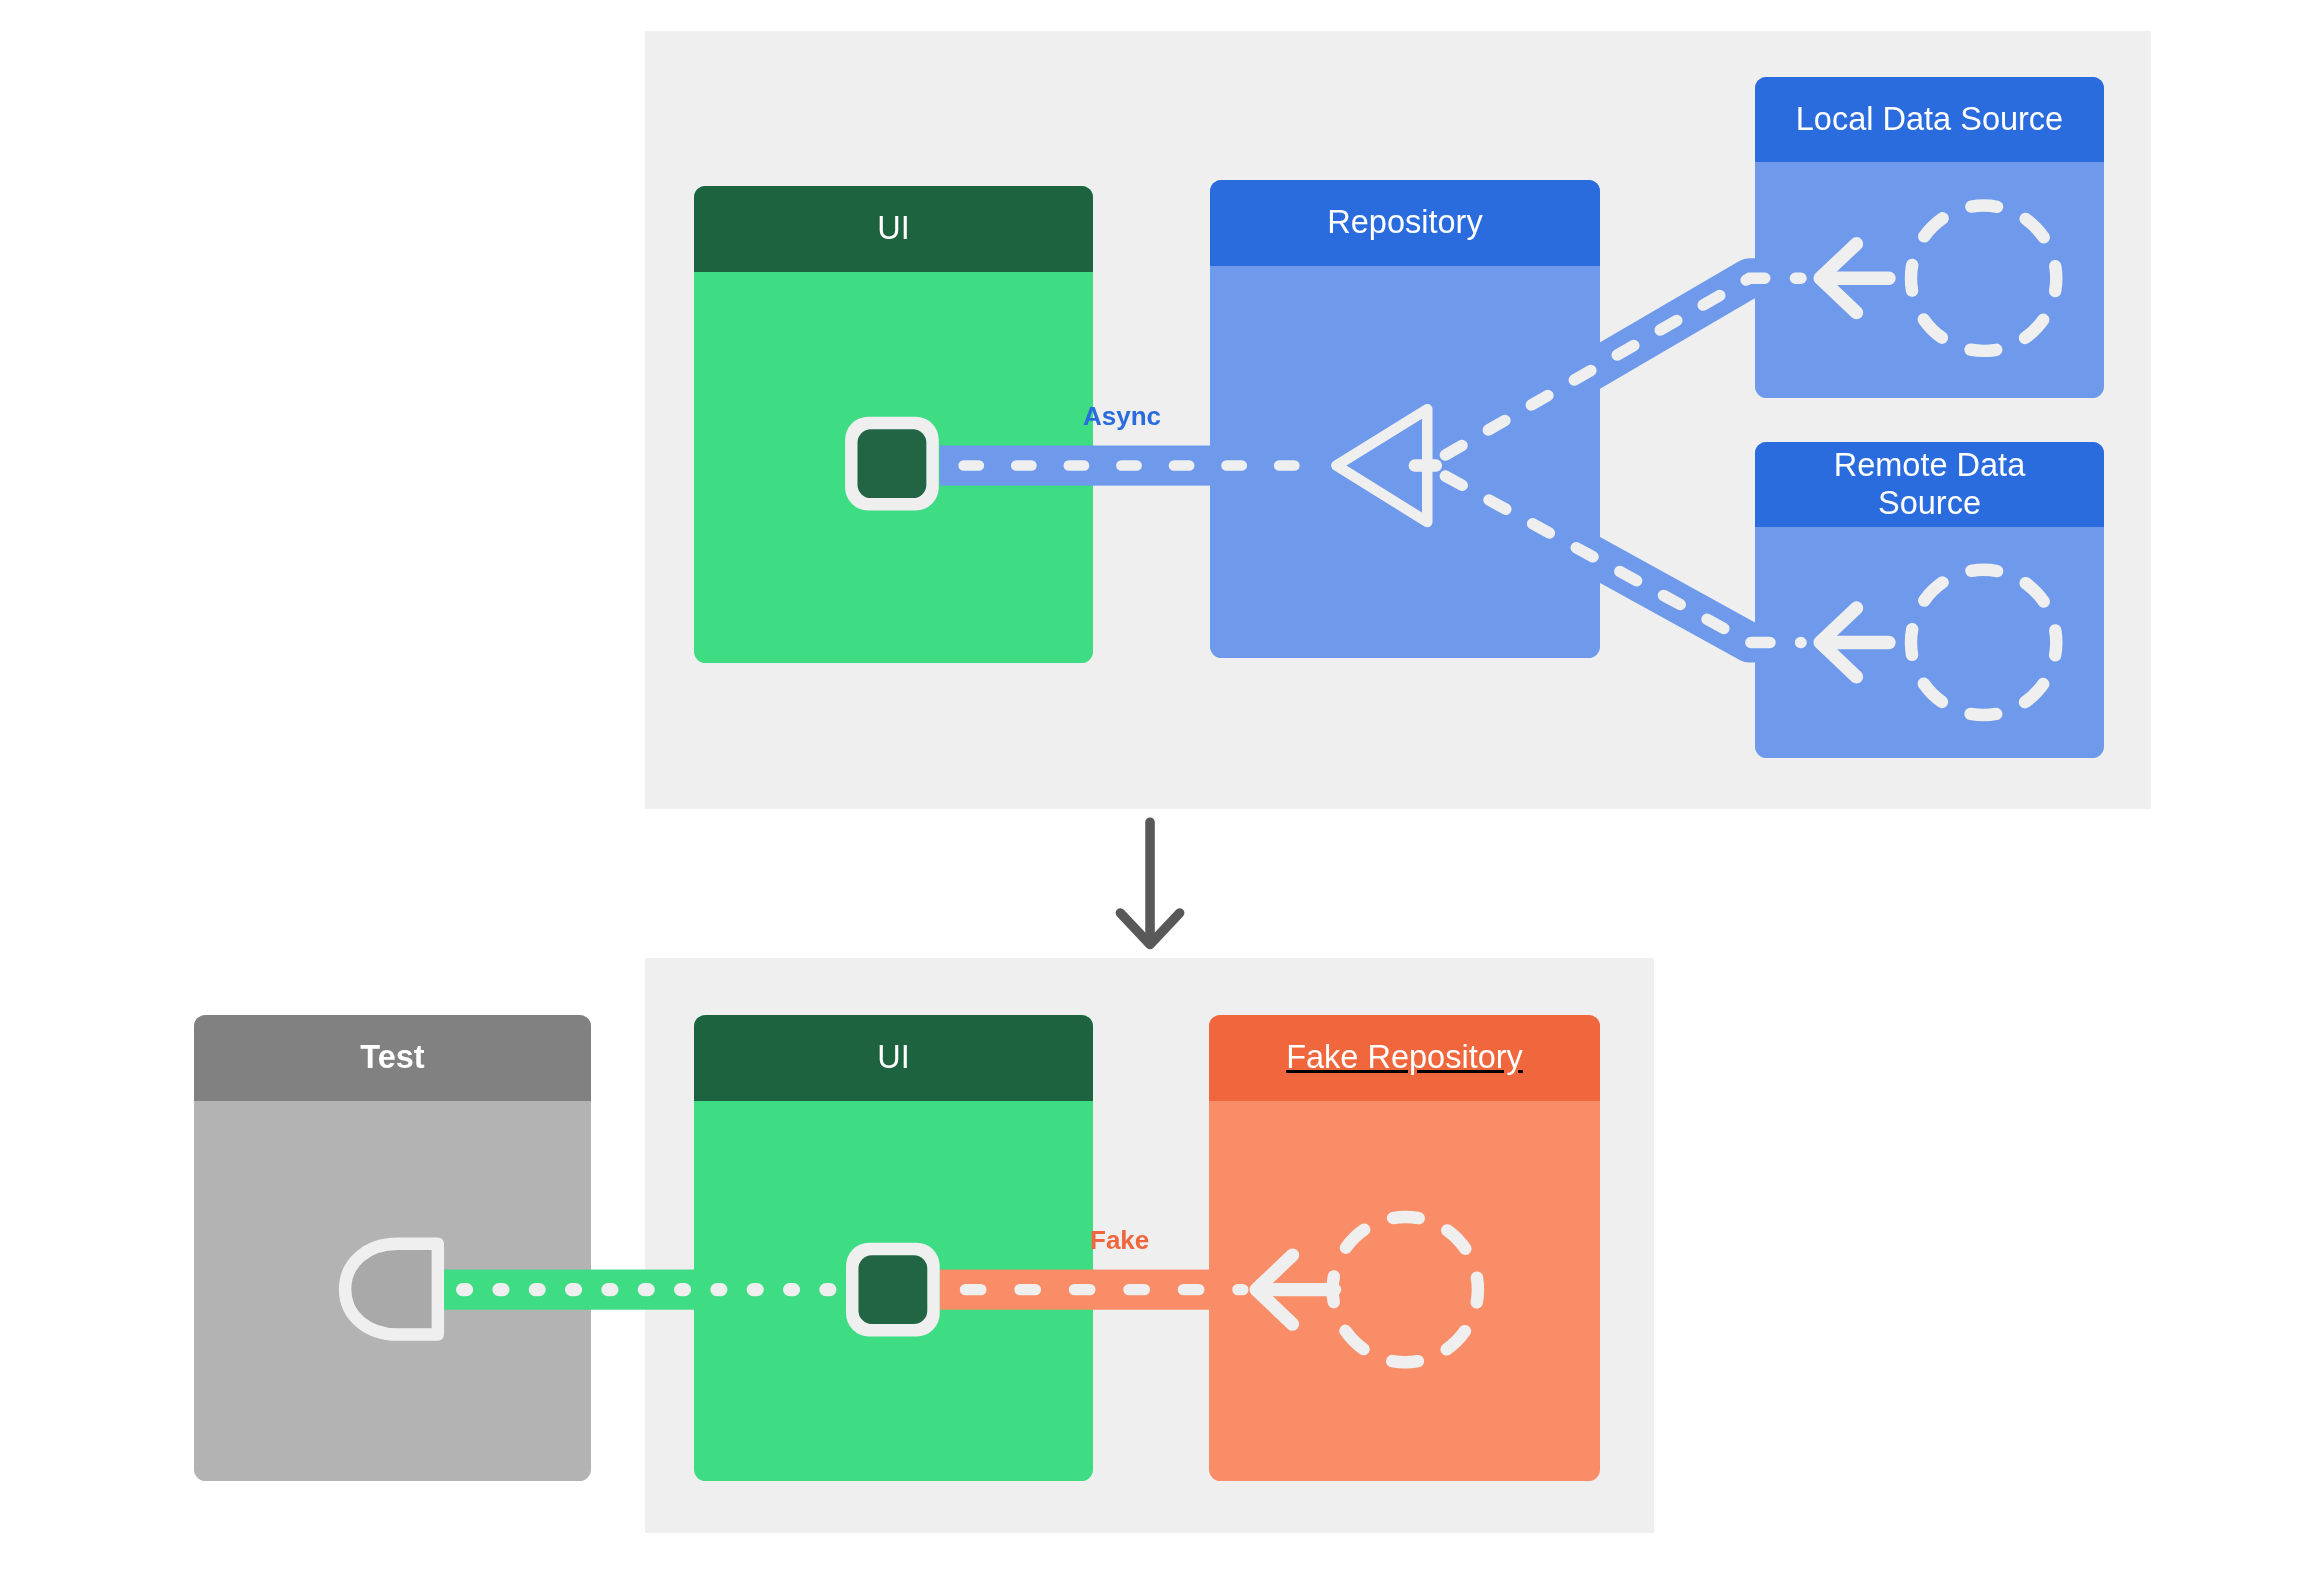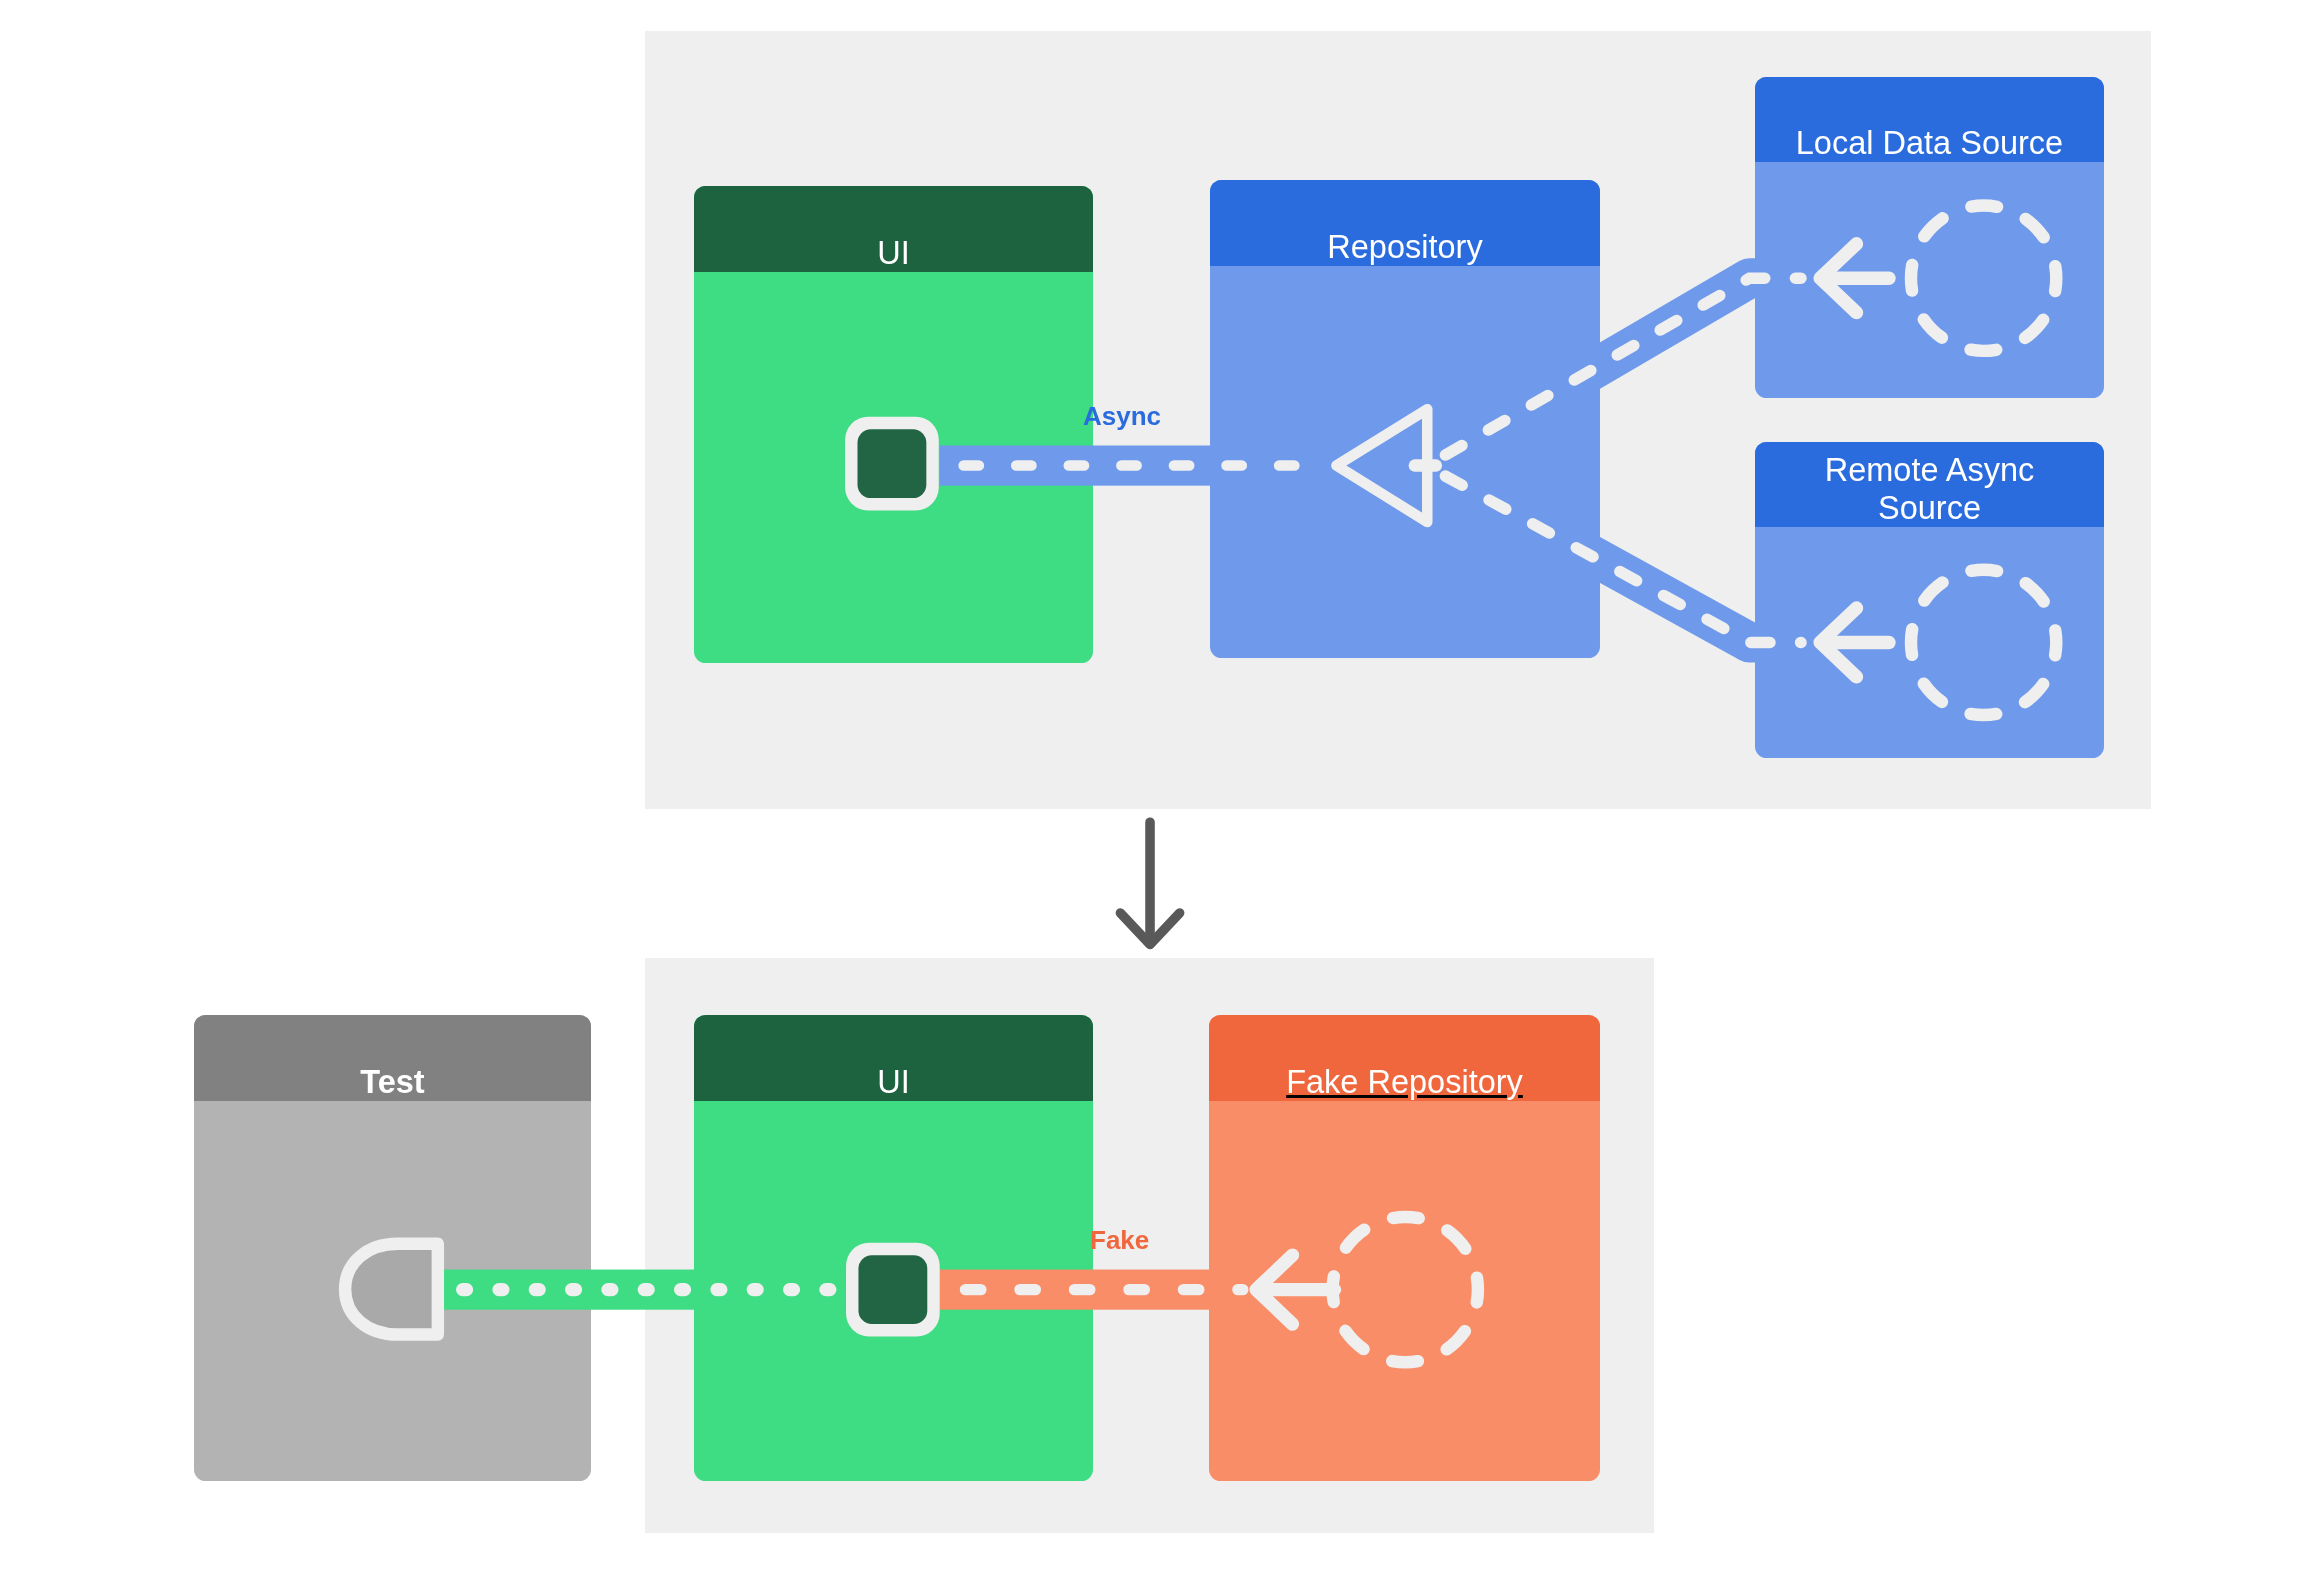--- a/index.html
+++ b/index.html
@@ -12,21 +12,21 @@
   }
   html,body{margin:0;padding:0;}
   body{background:var(--page-bg);font-family:"Liberation Sans",sans-serif;}
   .stage{position:relative;width:2323px;height:1586px;background:var(--page-bg);overflow:hidden;}
 
   .panel{position:absolute;background:var(--panel-bg);z-index:1;}
   #panel-top{left:645px;top:31px;width:1506px;height:778px;}
   #panel-bottom{left:645px;top:958px;width:1009px;height:575px;}
 
   .box{position:absolute;border-radius:11.5px;overflow:hidden;z-index:2;}
-  .box-header{height:86px;display:flex;align-items:flex-end;justify-content:center;
+  .box-header{height:86px;display:flex;align-items:center;justify-content:center;
     font-size:32.5px;color:var(--header-text);text-align:center;line-height:1.15;}
   .box.green{background:var(--green-body);} .box.green .box-header{background:var(--green-header);}
   .box.blue{background:var(--blue-body);}  .box.blue .box-header{background:var(--blue-header);}
   .box.orange{background:var(--orange-body);} .box.orange .box-header{background:var(--orange-header);}
   .box.gray{background:var(--test-body);} .box.gray .box-header{background:var(--test-header);}
   .box-header .narrow{max-width:249px;display:inline-block;}
 
   #box-ui-top{left:694px;top:186px;width:399px;height:477px;}
   #box-repository{left:1210px;top:180px;width:390px;height:478px;}
   #box-local{left:1755px;top:77px;width:349px;height:321px;}
@@ -64,21 +64,21 @@
   </div>
 
   <div class="box blue" id="box-local">
     <div class="box-header">
       <span>Local Data Source</span>
     </div>
   </div>
 
   <div class="box blue" id="box-remote">
     <div class="box-header">
-      <span class="narrow">Remote Async Source</span>
+      <span class="narrow">Remote Data Source</span>
     </div>
   </div>
 
   <div class="box gray" id="box-test">
     <div class="box-header">
       <span>Test</span>
     </div>
   </div>
 
   <div class="box green" id="box-ui-bottom">

